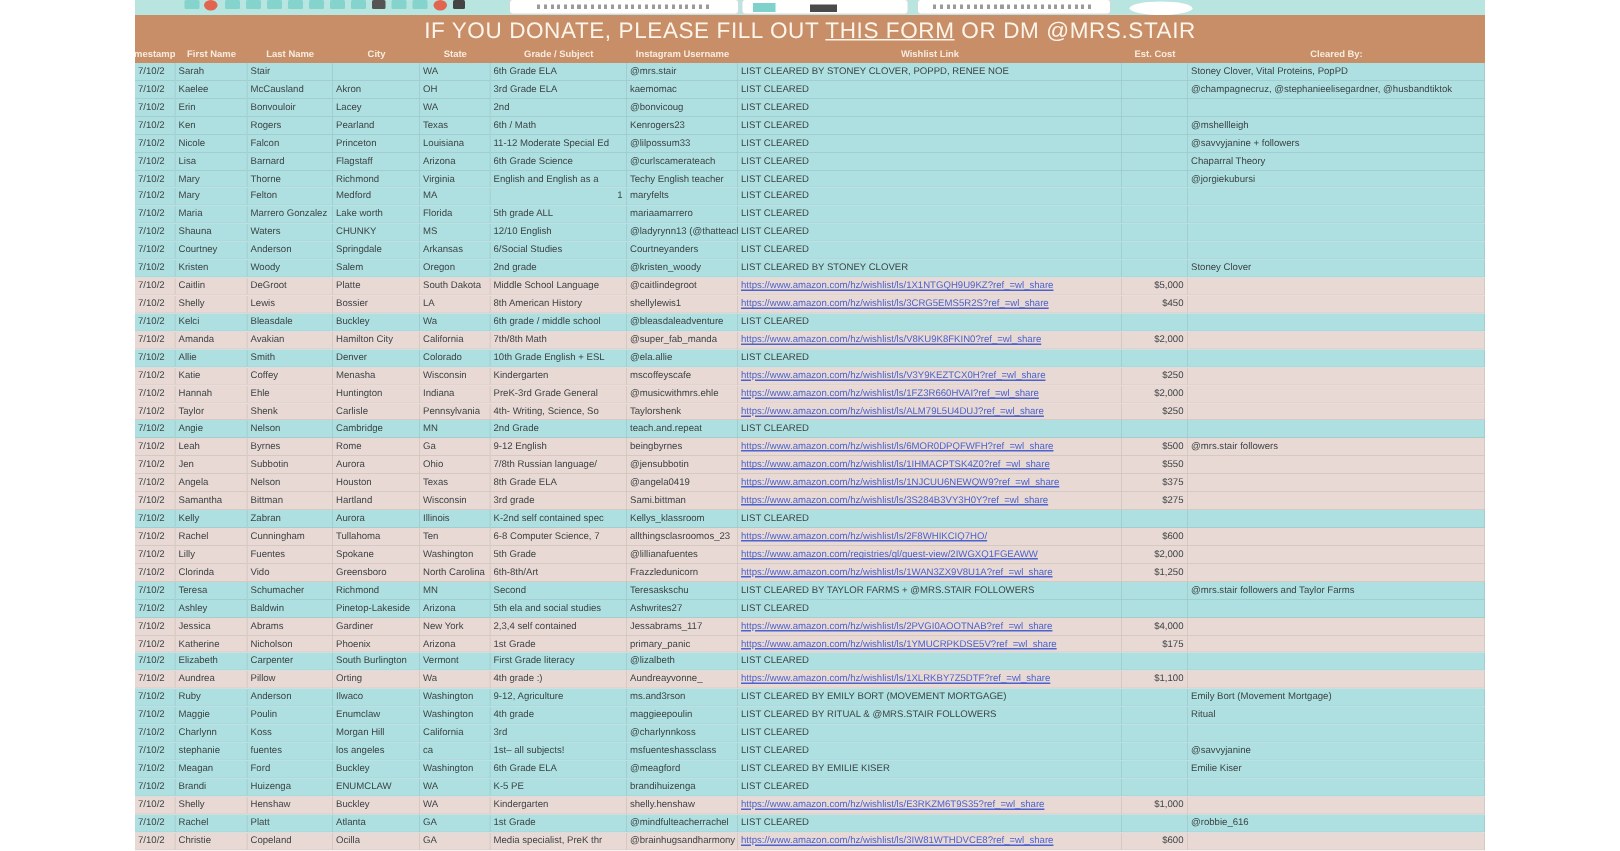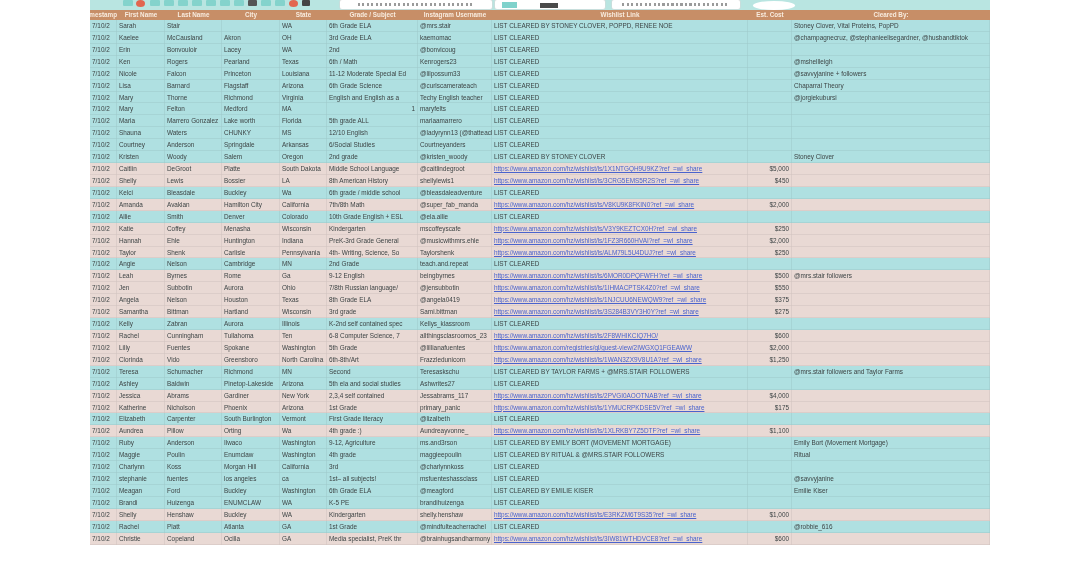--- a/index.html
+++ b/index.html
@@ -61,20 +61,23 @@
       <div class="tbox" style="left:405px;width:110px;">
         <span style="position:absolute;left:7px;top:2px;width:15px;height:6px;background:#7fd2cc;"></span>
         <span style="position:absolute;left:45px;top:2.5px;width:18px;height:5px;background:#4a4a4a;"></span>
       </div>
       <div class="tbox" style="left:522px;width:128px;">
         <span class="squig" style="left:10px;width:108px;"></span>
       </div>
       <div class="ellipse" style="left:663px;"></div>
     </div>
 
+    <div class="banner">
+      <span>IF YOU DONATE, PLEASE FILL OUT </span><span class="form-link">THIS FORM</span><span> OR DM @MRS.STAIR</span>
+    </div>
 
     <div class="thead" id="thead">
         <div class="hcell clip-left" style="width: 27px;">Timestamp</div>
         <div class="hcell" style="width: 48px;">First Name</div>
         <div class="hcell" style="width: 57px;">Last Name</div>
         <div class="hcell" style="width: 58px;">City</div>
         <div class="hcell" style="width: 47px;">State</div>
         <div class="hcell" style="width: 91px;">Grade / Subject</div>
         <div class="hcell" style="width: 74px;">Instagram Username</div>
         <div class="hcell" style="width: 256px;">Wishlist Link</div>

